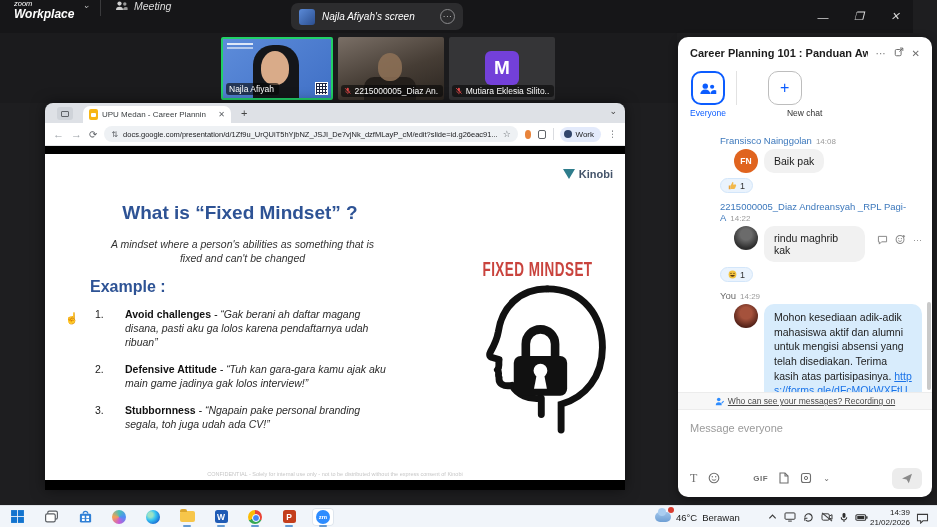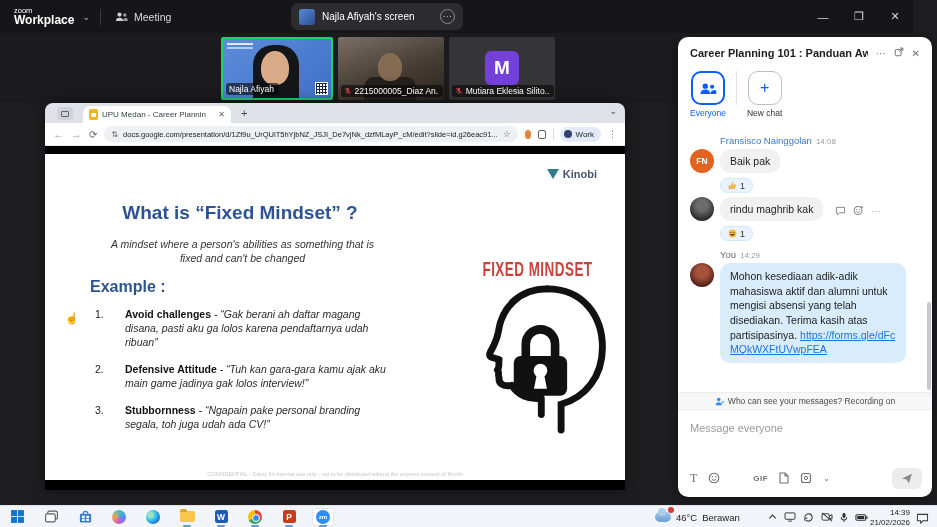--- a/index.html
+++ b/index.html
@@ -1,20 +1,20 @@
 <!DOCTYPE html>
 <html><head>
 <meta charset="utf-8">
 <style>
   * { margin:0; padding:0; box-sizing:border-box; }
   body { font-family:"Liberation Sans", sans-serif; background:#000; }
   .app { position:relative; width:937px; height:527px; overflow:hidden; background:#1e1e20; }
 
   
-  .titlebar { position:absolute; top:0; left:0; width:913px; height:33px; background:#161618; display:flex; align-items:center; color:#eee; }
+  .titlebar { position:absolute; top:0; left:0; width:913px; height:33px; background:#161618; display:flex; align-items:flex-start; color:#eee;font-style:italic; }
   .logo { margin-left:14px; line-height:1; cursor:default; }
   .logo .l-top { font-size:7.5px; color:#fff; }
   .logo .l-bot { font-size:12px; font-weight:bold; color:#fff; }
   .tb-chev { color:#bbb; font-size:9px; margin:0 10px 0 8px; }
   .tb-sep { width:1px; height:16px; background:#3a3a3c; margin-right:14px; }
   .meet-tab { display:flex; align-items:center; gap:6px; font-size:10.5px; color:#ddd; }
   .screen-tab { position:absolute; left:291px; top:3px; width:172px; height:27px; background:#2c2c2e; border-radius:7px; display:flex; align-items:center; padding:0 8px; gap:7px; }
   .st-avatar { width:16px; height:16px; border-radius:3px; background:linear-gradient(135deg,#5a8ad8,#2c4f8f); }
   .st-label { font-size:10px; color:#fff; flex:1; white-space:nowrap; overflow:hidden; }
   .st-more { width:15px; height:15px; border:1px solid #8a8a8c; border-radius:50%; color:#cfcfcf; font-size:8px; display:flex; align-items:center; justify-content:center; letter-spacing:.5px; }
@@ -68,21 +68,21 @@
   .tb-div { width:1px; height:12px; background:#dadce0; }
   .profile-chip { height:15px; background:#e3eafb; border-radius:8px; display:flex; align-items:center; padding:0 7px 0 4px; gap:3px; }
   .prof-ico { width:8px; height:8px; border-radius:50%; background:#30446b; position:relative; }
   .profile-chip span { font-size:8px; color:#202124; }
   .kebab { color:#5f6368; font-size:9px; letter-spacing:0; }
 
   .b-content { position:absolute; top:43px; left:0; right:0; bottom:0; background:#000; }
   .slide { position:absolute; top:8px; left:0; right:0; height:326px; background:#fff; overflow:hidden; }
 
   
-  .kinobi { position:absolute; top:14px; right:28px; display:flex; align-items:center; gap:4px; }
+  .kinobi { position:absolute; top:14px; right:12px; display:flex; align-items:center; gap:4px; }
   .kinobi-mark { width:0; height:0; border-left:6px solid transparent; border-right:6px solid transparent; border-top:10px solid #2f7d8c; }
   .kinobi span { font-size:11px; font-weight:bold; color:#44546a; }
   .s-title { position:absolute; top:48px; left:40px; width:310px; text-align:center; font-size:19px; font-weight:bold; color:#2e5395; }
   .s-sub { position:absolute; top:84px; left:55px; width:285px; text-align:center; font-size:10.5px; font-style:italic; color:#333; line-height:1.32; }
   .s-example { position:absolute; top:124px; left:45px; font-size:16px; font-weight:bold; color:#2e5395; }
   .s-list { position:absolute; top:154px; left:50px; width:310px; }
   .s-item { display:flex; margin-bottom:13px; }
   .s-num { width:30px; font-size:10.5px; color:#1a1a1a; flex:none; }
   .s-body { width:262px; font-size:10.5px; line-height:1.33; color:#222; }
   .s-term { font-weight:bold; color:#111; }
@@ -95,38 +95,38 @@
   
   .chat { position:absolute; left:678px; top:37px; width:254px; height:460px; background:#fff; border-radius:10px; display:flex; flex-direction:column; box-shadow:0 2px 10px rgba(0,0,0,.45); }
   .c-head { display:flex; align-items:center; padding:10px 12px 6px; }
   .c-title { flex:1; font-size:11px; font-weight:bold; color:#1c1c1c; white-space:nowrap; overflow:hidden; }
   .c-hicon { color:#6e6e6e; font-size:10px; margin-left:8px; }
   .c-btnrow { display:flex; align-items:flex-start; padding:6px 12px 8px; gap:10px; }
   .c-btncol { display:flex; flex-direction:column; align-items:center; gap:3px; }
   .ebtn { width:34px; height:34px; border:2px solid #0b5cff; border-radius:10px; display:flex; align-items:center; justify-content:center; }
   .nbtn { width:34px; height:34px; border:1px solid #bdbdbd; border-radius:10px; display:flex; align-items:center; justify-content:center; color:#0b5cff; font-size:16px; }
   .c-btnlabel { font-size:8.5px; color:#0b5cff; }
-  .c-btnlabel.dim { color:#333; }
+  .c-btnlabel.dim { color:#333;margin-left:40px; }
   .c-vert { width:1px; height:34px; background:#e2e2e2; margin-top:0; }
   .c-msgs { flex:1; overflow:hidden; padding:2px 10px 0 12px; position:relative; }
   .m-sender { margin-left:30px; font-size:9.5px; color:#3c78bc; margin-top:7px; }
   .m-sender.own { color:#6b6b6b; }
   .m-sender em { font-style:normal; font-size:8px; color:#9b9b9b; margin-left:4px; }
   .m-row { display:flex; align-items:flex-start; margin-top:3px; gap:6px; }
-  .avatar { width:24px; height:24px; border-radius:50%; flex:none; display:flex; align-items:center; justify-content:center; color:#fff; font-size:8.5px; font-weight:bold; }
+  .avatar { width:24px; height:24px; border-radius:50%; flex:none; display:flex; align-items:center; justify-content:center; color:#fff; font-size:8.5px; font-weight:bold;margin-left:44px; }
   .av-fn { background:#e0641f; }
   .av-diaz { background:radial-gradient(circle at 50% 35%, #6b6b6b 0 28%, #2e2e2e 70%); }
   .av-you { background:radial-gradient(circle at 50% 38%, #a5523c 0 30%, #4e1f16 75%); }
   .bubble { background:#f1f1f1; border-radius:10px; padding:6px 10px; font-size:10.5px; color:#1c1c1c; }
   .bubble.blue { background:#d8ecfc; width:186px; line-height:1.4; }
   .bubble a { color:#1a73e8; text-decoration:underline; word-break:break-all; }
   .hoverics { display:flex; align-items:center; gap:7px; color:#8a8a8a; font-size:9px; margin-left:6px; margin-top:8px; }
   .reaction { margin:5px 0 0 30px; display:inline-flex; align-items:center; gap:3px; background:#eaf3fd; border:1px solid #d3e6fa; border-radius:9px; padding:1.5px 7px; font-size:9px; color:#333; }
   .c-scroll { position:absolute; right:1px; top:176px; width:4px; height:88px; border-radius:2px; background:#c9c9c9; }
-  .c-privacy { height:18px; background:#f7f7f7; border-top:1px solid #ececec; border-bottom:1px solid #ececec; display:flex; align-items:center; justify-content:center; gap:4px; font-size:8.5px; color:#4a4a4a; }
+  .c-privacy { height:18px; background:#f7f7f7; border-top:1px solid #ececec; border-bottom:1px solid #ececec; display:flex; align-items:center; justify-content:center; gap:4px; font-size:8.5px; color:#4a4a4a;text-decoration:underline; }
   .c-inputwrap { padding:8px 12px 0; height:55px; }
   .c-input { width:100%; border:none; outline:none; font-size:11px; color:#222; font-family:"Liberation Sans",sans-serif; }
   .c-input::placeholder { color:#9a9a9a; }
   .c-toolbar { height:32px; display:flex; align-items:center; padding:0 10px 6px 12px; gap:11px; color:#6f6f6f; }
   .fmt-T { font-family:"Liberation Serif",serif; font-size:12px; }
   .gif { font-size:8px; font-weight:bold; letter-spacing:.5px;margin-left:22px; }
   .send-btn { margin-left:auto; width:30px; height:21px; background:#ececec; border-radius:6px; display:flex; align-items:center; justify-content:center; }
   .tb-chev2 { font-size:8px; }
 
   
@@ -331,20 +331,21 @@
         <div class="bubble">Baik pak</div>
       </div>
       <div class="reaction">
         <svg width="9" height="9" viewBox="0 0 12 12">
             <path d="M1 6 h2.4 v5 H1 z" fill="#e8a33d"></path>
             <path d="M3.6 10.6 V6 L6 1.2 c1 0 1.5 .8 1.2 1.8 L6.6 4.8 h3.2 c.9 0 1.4 .8 1 1.6 l-1.4 3.4 c-.3 .6-.8 .9-1.4 .9 z" fill="#f2b84b"></path>
           </svg>
         <span>1</span>
       </div>
       
+      <div class="m-sender"><span>2215000005_Diaz Andreansyah _RPL Pagi-A</span><em>14:22</em></div>
       <div class="m-row">
         <div class="avatar av-diaz"></div>
         <div class="bubble">rindu maghrib kak</div>
         <div class="hoverics">
           <svg width="11" height="10" viewBox="0 0 12 11">
               <path d="M1.5 1.5 h9 v6 h-5.5 l-2.5 2.5 v-2.5 h-1 z" fill="none" stroke="#8a8a8a" stroke-width="1.1"></path>
             </svg>
           <svg width="11" height="11" viewBox="0 0 12 12">
               <circle cx="5.5" cy="6" r="4.3" fill="none" stroke="#8a8a8a" stroke-width="1.1"></circle>
               <circle cx="4" cy="5" r=".7" fill="#8a8a8a"></circle>

